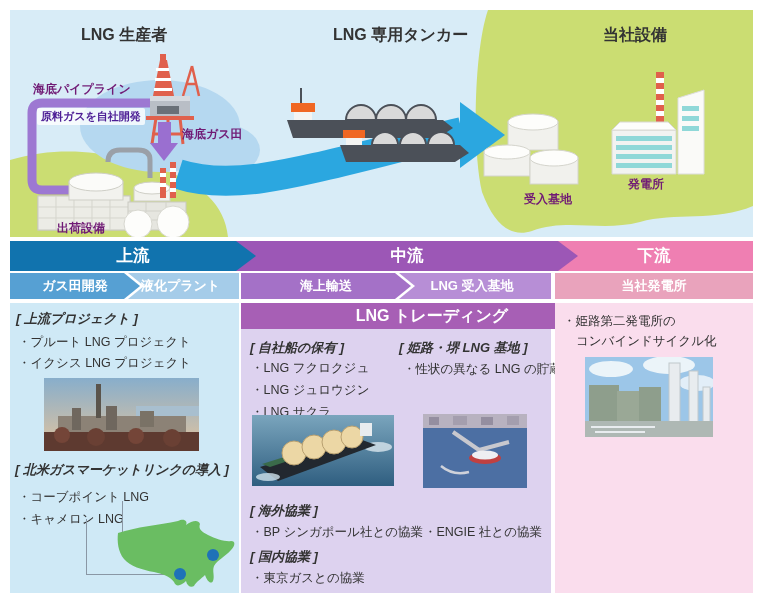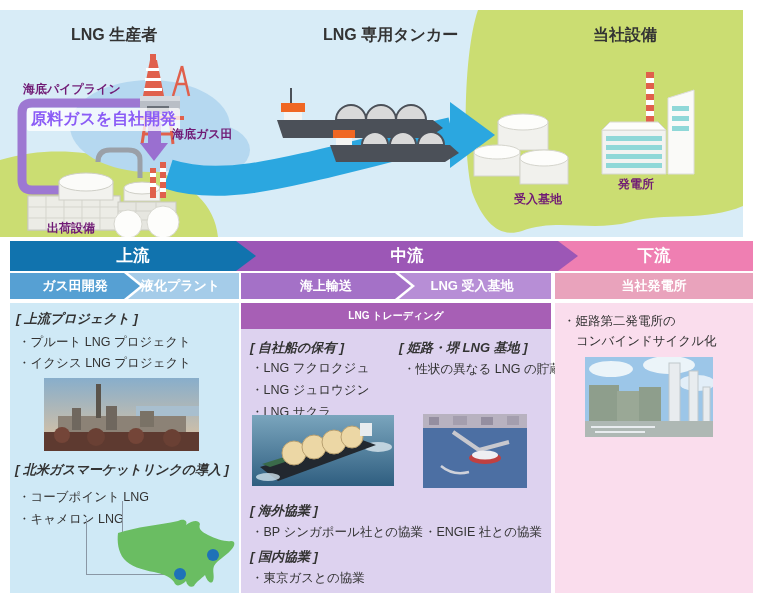--- a/index.html
+++ b/index.html
@@ -1,41 +1,41 @@
 <!DOCTYPE html>
 <html><head>
 <meta charset="utf-8">
 <style>
   html,body{margin:0;padding:0;background:#fff;}
   .stage{position:relative;width:763px;height:602px;background:#fff;
          font-family:"Liberation Sans","DejaVu Sans",sans-serif;color:#333;overflow:hidden;}
   .abs{position:absolute;white-space:nowrap;}
   
-  .illu{position:absolute;left:0;top:10px;width:743px;height:227px;}
+  .illu{position:absolute;left:10px;top:10px;width:743px;height:227px;}
   .illu-title{font-size:16px;font-weight:bold;color:#333;}
   .illu-label{font-size:12px;font-weight:bold;color:#701a75;}
-  .illu-label-box{font-size:16px;font-weight:bold;color:#8b5cf6;background:rgba(255,255,255,.78);
+  .illu-label-box{font-size:11px;font-weight:bold;color:#4c1d95;background:rgba(255,255,255,.78);
                   padding:1px 4px;border-radius:2px;}
   
   .band-row{position:absolute;left:10px;width:743px;}
   .row1{top:241px;height:30px;}
   .row2{top:273px;height:26px;}
   .seg{position:absolute;top:0;height:100%;display:flex;align-items:center;justify-content:center;
        color:#fff;font-weight:bold;}
   .row1 .seg{font-size:16.5px;}
   .row2 .seg{font-size:13px;}
   .tip{clip-path:polygon(0 0,calc(100% - 20px) 0,100% 50%,calc(100% - 20px) 100%,0 100%);}
   .tip-s{clip-path:polygon(0 0,calc(100% - 16px) 0,100% 50%,calc(100% - 16px) 100%,0 100%);}
   
   .panel{position:absolute;top:303px;height:290px;}
   .panel-up{left:10px;width:229px;background:#cfe9f6;}
   .panel-mid{left:241px;width:310px;background:#ddd2ef;}
   .panel-down{left:555px;width:198px;background:#fadded;}
   .banner{position:absolute;left:0;top:0;width:100%;height:26px;background:#a75fb5;color:#fff;
-          font-weight:bold;font-size:10px;display:flex;align-items:center;justify-content:center;}
+          font-weight:bold;font-size:16px;display:flex;align-items:center;justify-content:center;padding-left:36px;}
   .hd{font-size:13px;font-weight:bold;color:#333;font-style:italic;}
   .bl{font-size:12.5px;color:#333;}
   .photo{position:absolute;display:block;}
   .cline{position:absolute;background:#8a97a5;}
 </style>
 </head>
 <body>
 
 <div class="stage">
 

